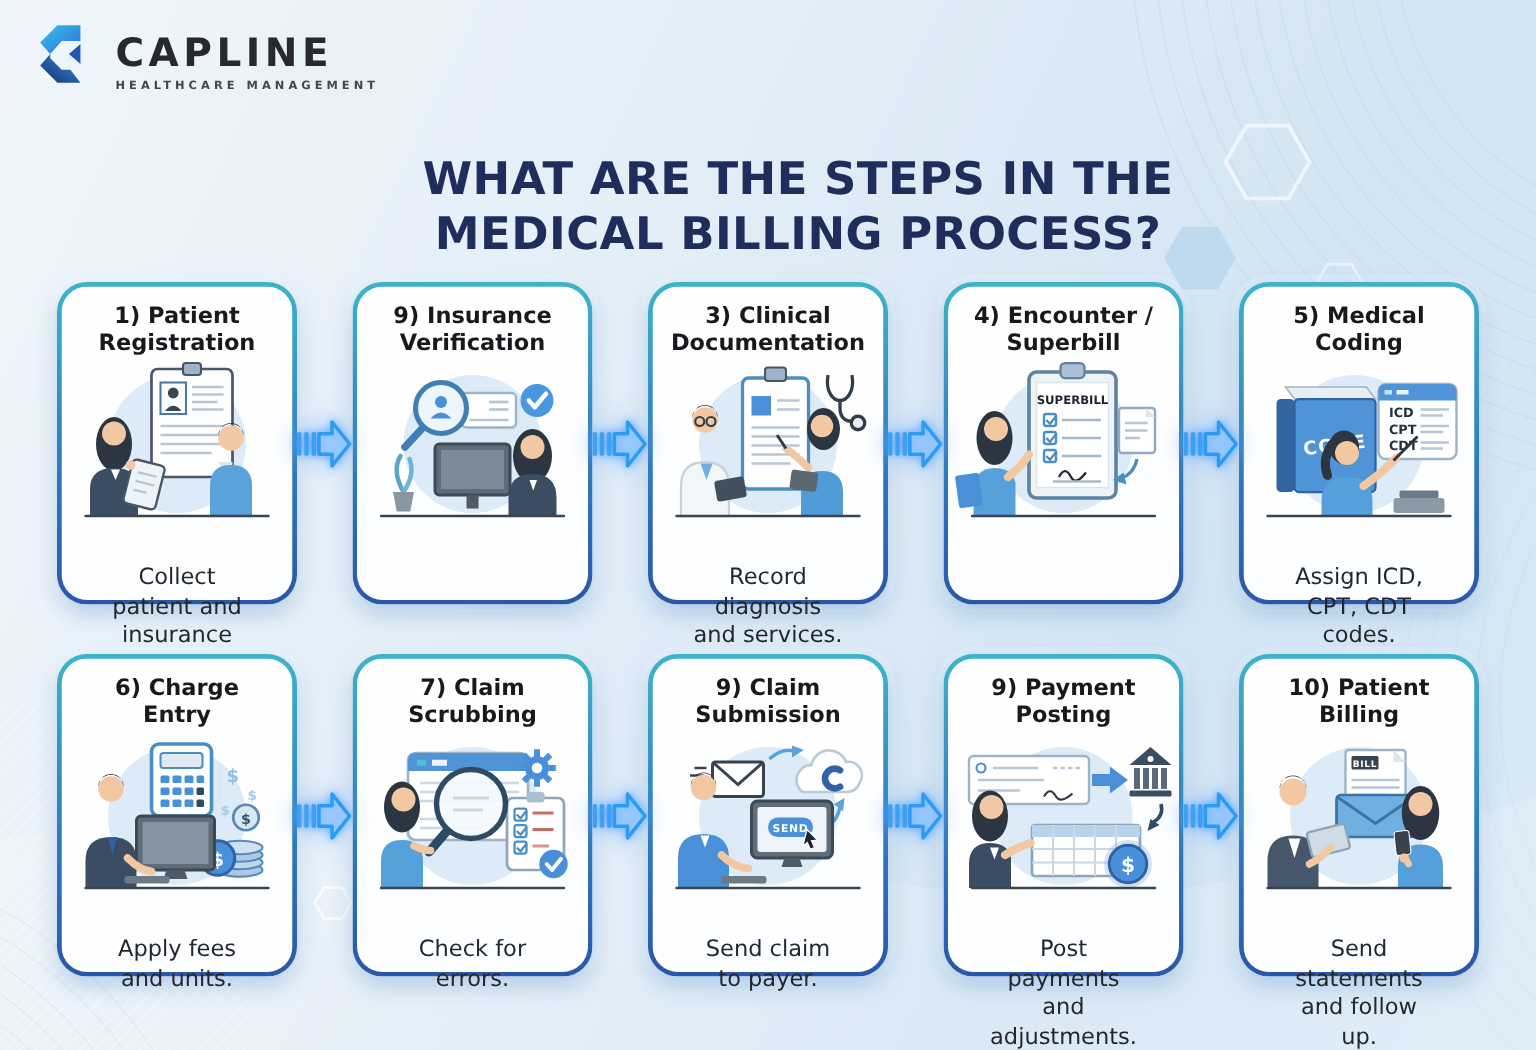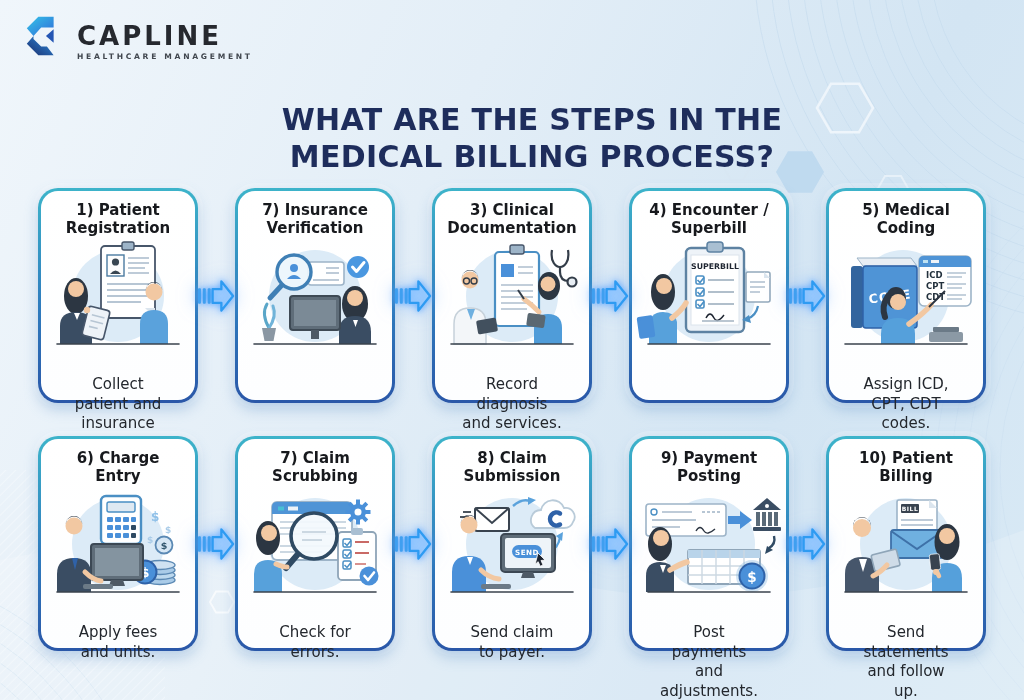--- a/index.html
+++ b/index.html
@@ -182,21 +182,21 @@
               <rect x="0" y="18" width="3" height="16" rx="1"></rect>
               <rect x="5" y="18" width="3" height="16" rx="1"></rect>
               <rect x="10" y="18" width="3" height="16" rx="1"></rect>
             </g>
           <path d="M15 19 L24 19 L24 11 L36 26 L24 41 L24 33 L15 33 Z" fill="rgba(173,216,255,.45)" stroke="#2e9bf2" stroke-width="2.4" stroke-linejoin="round"></path>
         </svg>
       </div>
 
       <div class="card">
         <h3 class="card-title">
-          <span>7) Insurance</span>
+          <span>9) Insurance</span>
           <span>Verification</span>
         </h3>
         <div class="illus">
           <svg width="146" height="118" viewBox="0 0 146 118">
             <circle cx="73" cy="56" r="46" fill="#dcebf7"></circle>
             <g>
               <rect x="66" y="22" width="36" height="23" rx="3" fill="#fff" stroke="#9db4c8" stroke-width="1.6"></rect>
               <line x1="84" y1="28" x2="97" y2="28" stroke="#b7c6d4" stroke-width="1.8"></line>
               <line x1="84" y1="33" x2="97" y2="33" stroke="#b7c6d4" stroke-width="1.8"></line>
               <line x1="71" y1="40" x2="97" y2="40" stroke="#b7c6d4" stroke-width="1.8"></line>
@@ -573,21 +573,21 @@
               <rect x="0" y="18" width="3" height="16" rx="1"></rect>
               <rect x="5" y="18" width="3" height="16" rx="1"></rect>
               <rect x="10" y="18" width="3" height="16" rx="1"></rect>
             </g>
           <path d="M15 19 L24 19 L24 11 L36 26 L24 41 L24 33 L15 33 Z" fill="rgba(173,216,255,.45)" stroke="#2e9bf2" stroke-width="2.4" stroke-linejoin="round"></path>
         </svg>
       </div>
 
       <div class="card">
         <h3 class="card-title">
-          <span>8) Claim</span>
+          <span>9) Claim</span>
           <span>Submission</span>
         </h3>
         <div class="illus">
           <svg width="146" height="118" viewBox="0 0 146 118">
             <circle cx="73" cy="56" r="46" fill="#dcebf7"></circle>
             <g>
               <rect x="36" y="20" width="34" height="23" rx="2" fill="#fff" stroke="#39434f" stroke-width="2"></rect>
               <path d="M36 20 L53 35 L70 20" stroke="#39434f" stroke-width="2" fill="none"></path>
               <g stroke="#39434f" stroke-width="1.8">
                   <line x1="24" y1="24" x2="32" y2="24"></line>

